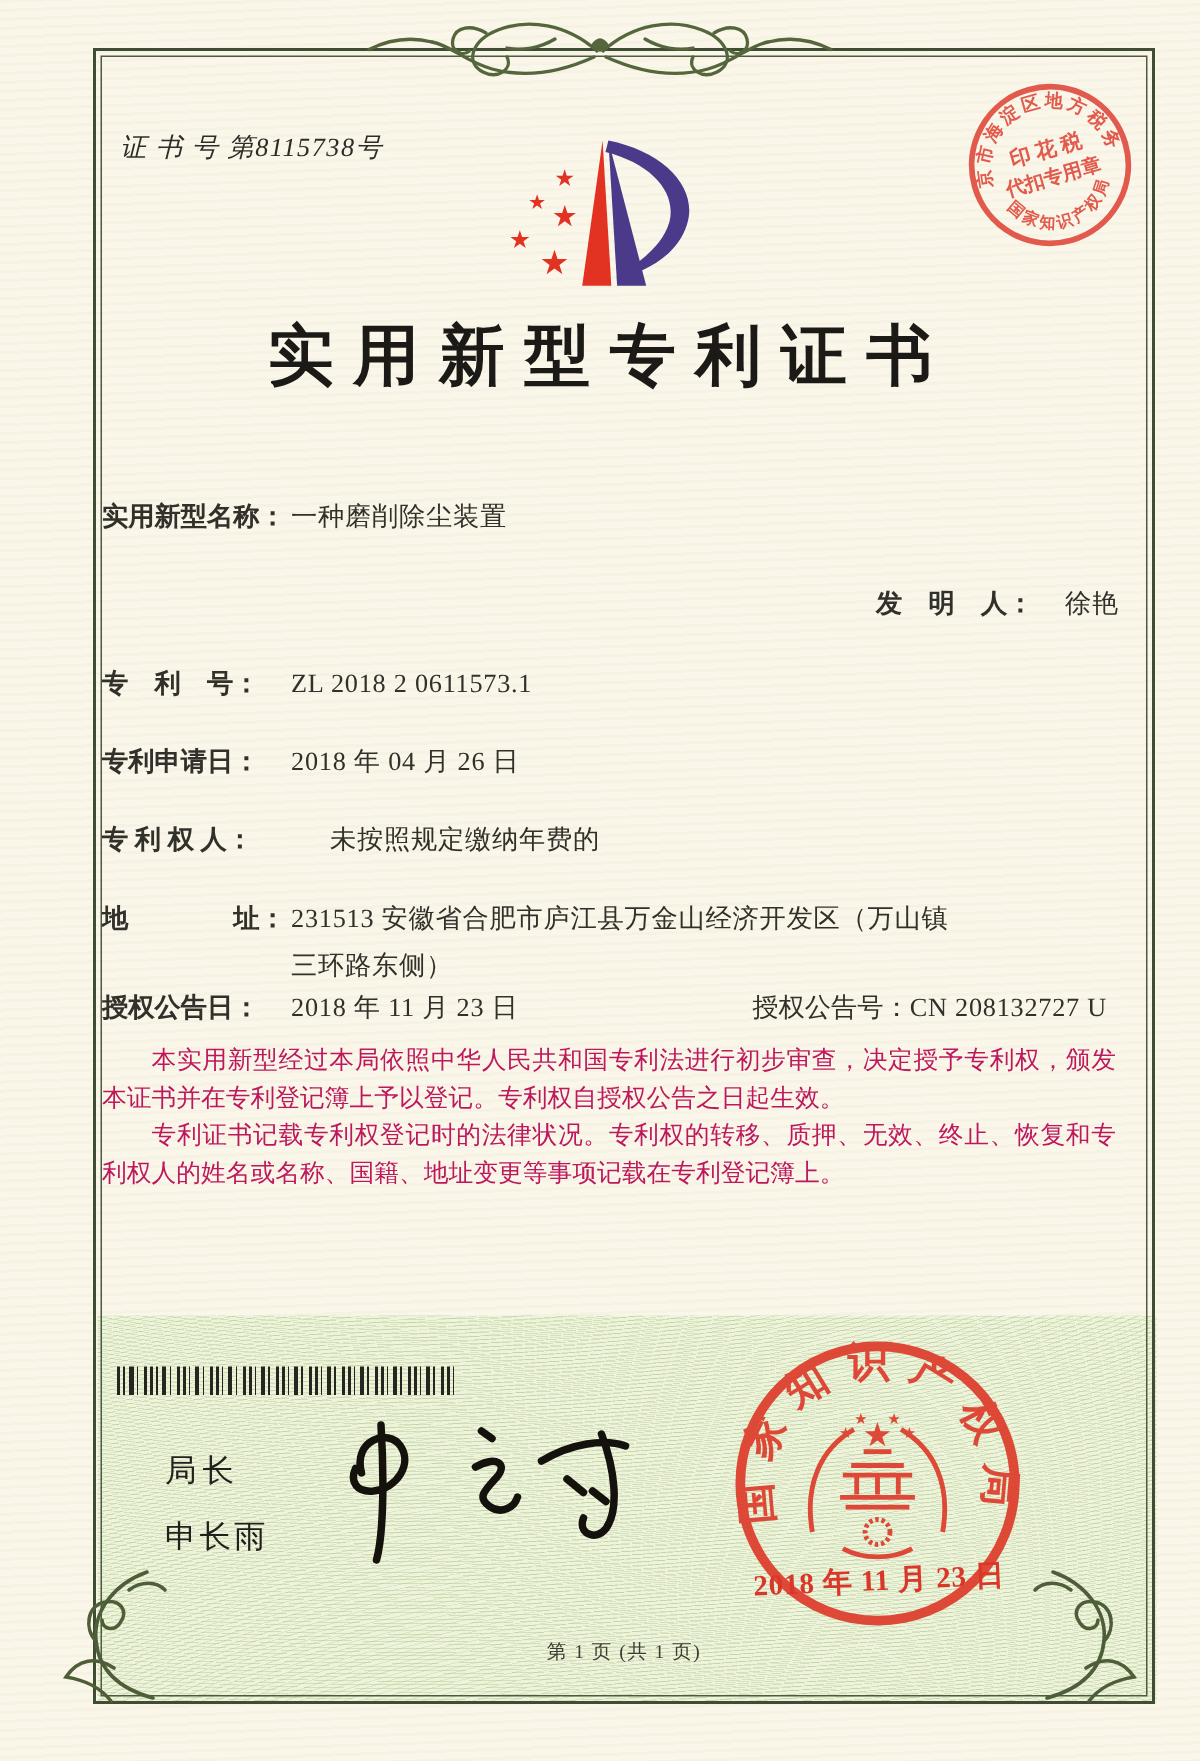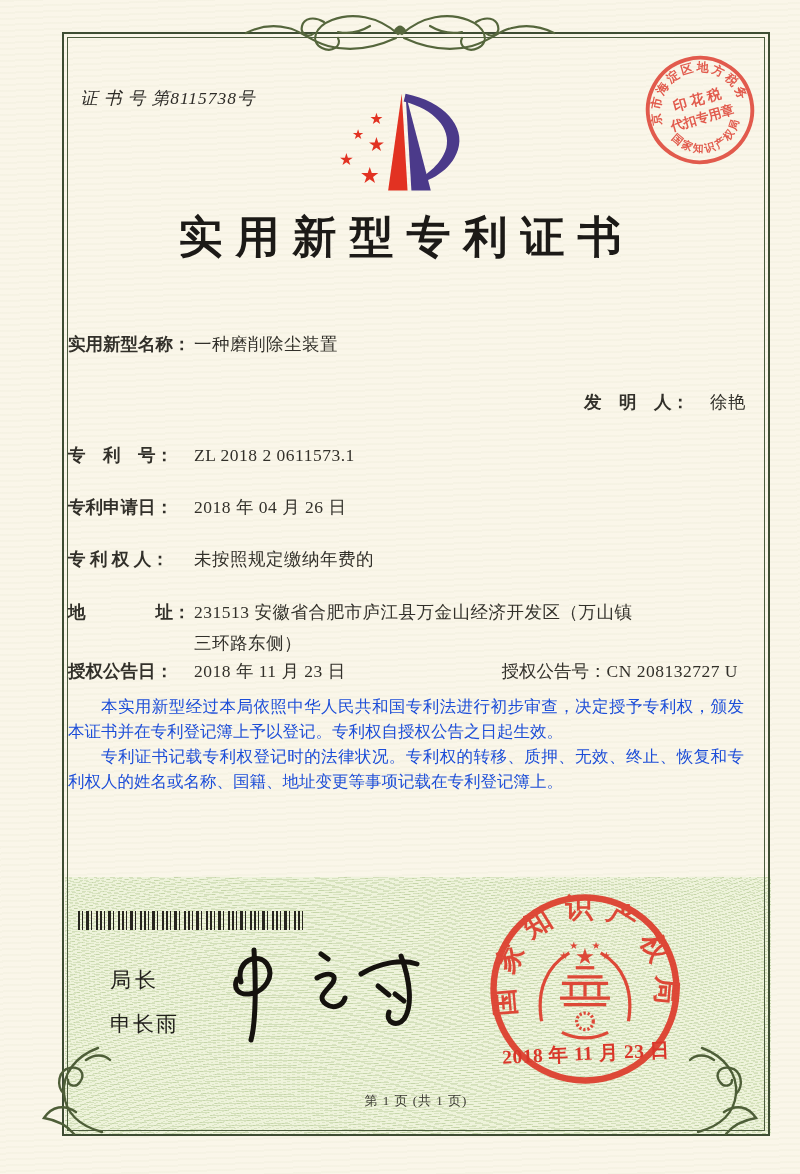--- a/index.html
+++ b/index.html
@@ -44,21 +44,21 @@
   }
   .fields{position:absolute; left:68px; top:332px; width:678px; font-size:17.5px; color:#32302a;}
   .frow{display:flex; align-items:flex-start; line-height:24px;}
   .flabel{flex:none; width:126px; white-space:nowrap;font-weight:bold;}
   .fvalue{white-space:nowrap; letter-spacing:.5px;}
   .addr2{margin-left:126px; line-height:24px; margin-top:7px; letter-spacing:.5px;}
   .grant-row{display:flex; line-height:24px;}
   .grant-right{margin-left:auto; margin-right:8px; display:flex;}
   .body-text{
     position:absolute; left:68px; top:694px; width:676px;
-    font-size:16.5px; line-height:25px; color:#1d4ed8; text-align:justify;
+    font-size:16.5px; line-height:25px; color:#be185d; text-align:justify;
   }
   .body-text p{margin:0; text-indent:2em;}
   .barcode{
     position:absolute; left:78px; top:911px; width:228px; height:19px;
     background:repeating-linear-gradient(90deg,
       #27251f 0 2px, transparent 2px 4px,
       #27251f 4px 5px, transparent 5px 8px,
       #27251f 8px 11px, transparent 11px 13px,
       #27251f 13px 14px, transparent 14px 18px,
       #27251f 18px 20px, transparent 20px 22px);
@@ -149,21 +149,21 @@
       <span class="fvalue">徐艳</span>
     </div>
     <div class="frow" style="margin-bottom:28px;">
       <span class="flabel">专　利　号：</span>
       <span class="fvalue">ZL 2018 2 0611573.1</span>
     </div>
     <div class="frow" style="margin-bottom:28px;">
       <span class="flabel">专利申请日：</span>
       <span class="fvalue">2018 年 04 月 26 日</span>
     </div>
-    <div class="frow" style="margin-bottom:29px;">
+    <div class="frow" style="margin-bottom:29px;gap:26px;">
       <span class="flabel">专 利 权 人：</span>
       <span class="fvalue">未按照规定缴纳年费的</span>
     </div>
     <div class="frow">
       <span class="flabel">地　　　　址：</span>
       <span class="fvalue">231513 安徽省合肥市庐江县万金山经济开发区（万山镇</span>
     </div>
     <div class="addr2">三环路东侧）</div>
     <div class="grant-row" style="margin-top:4px;">
       <span class="flabel">授权公告日：</span>

